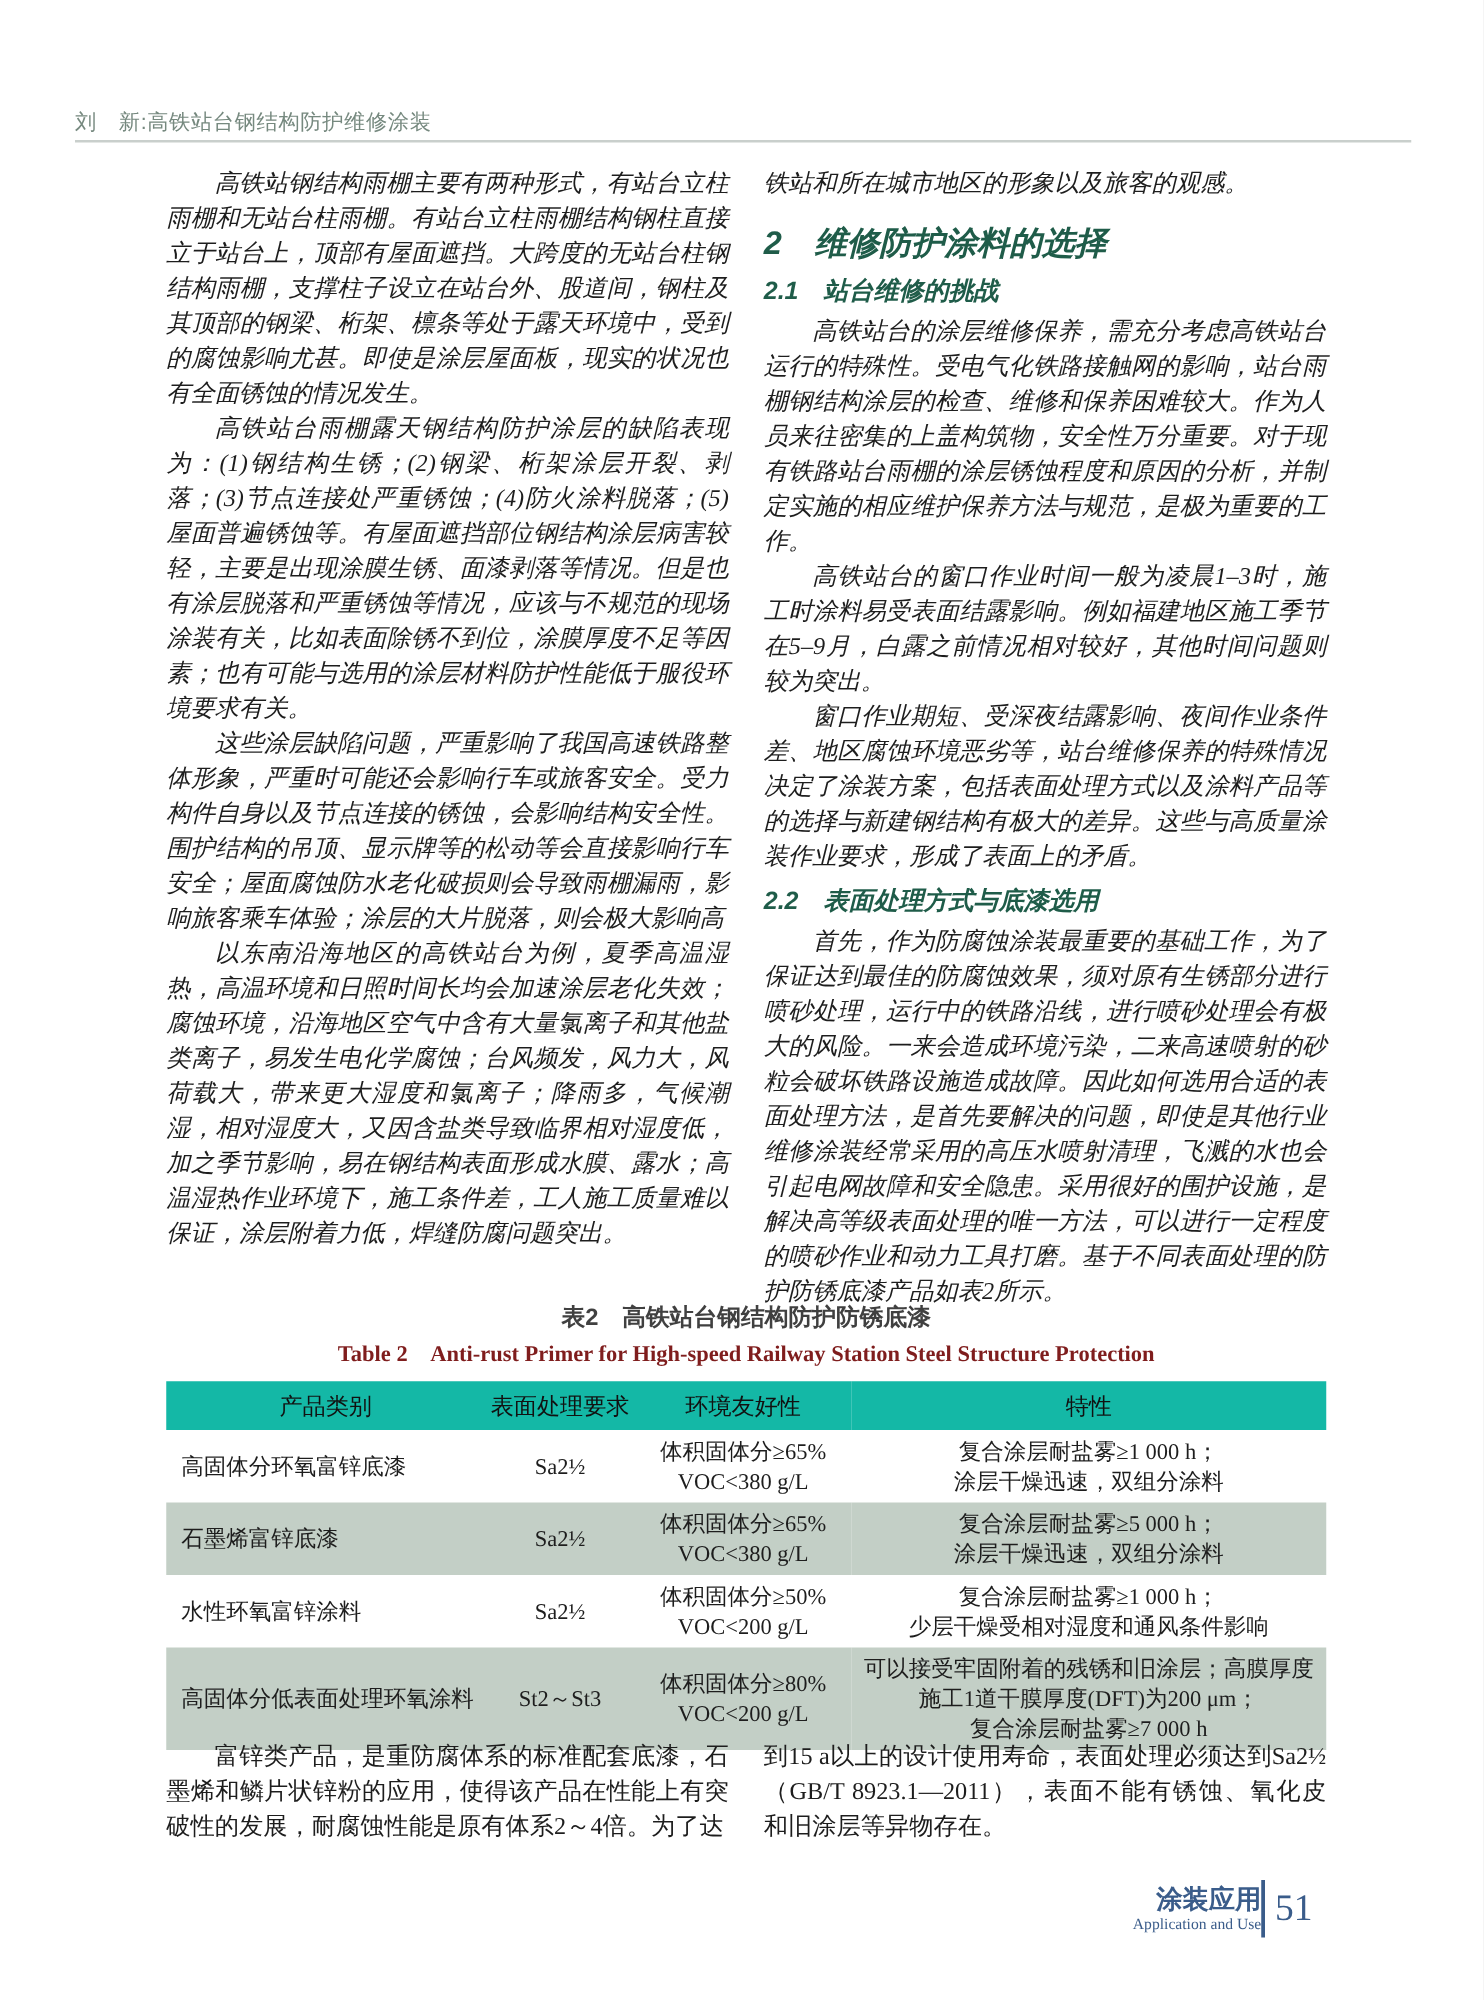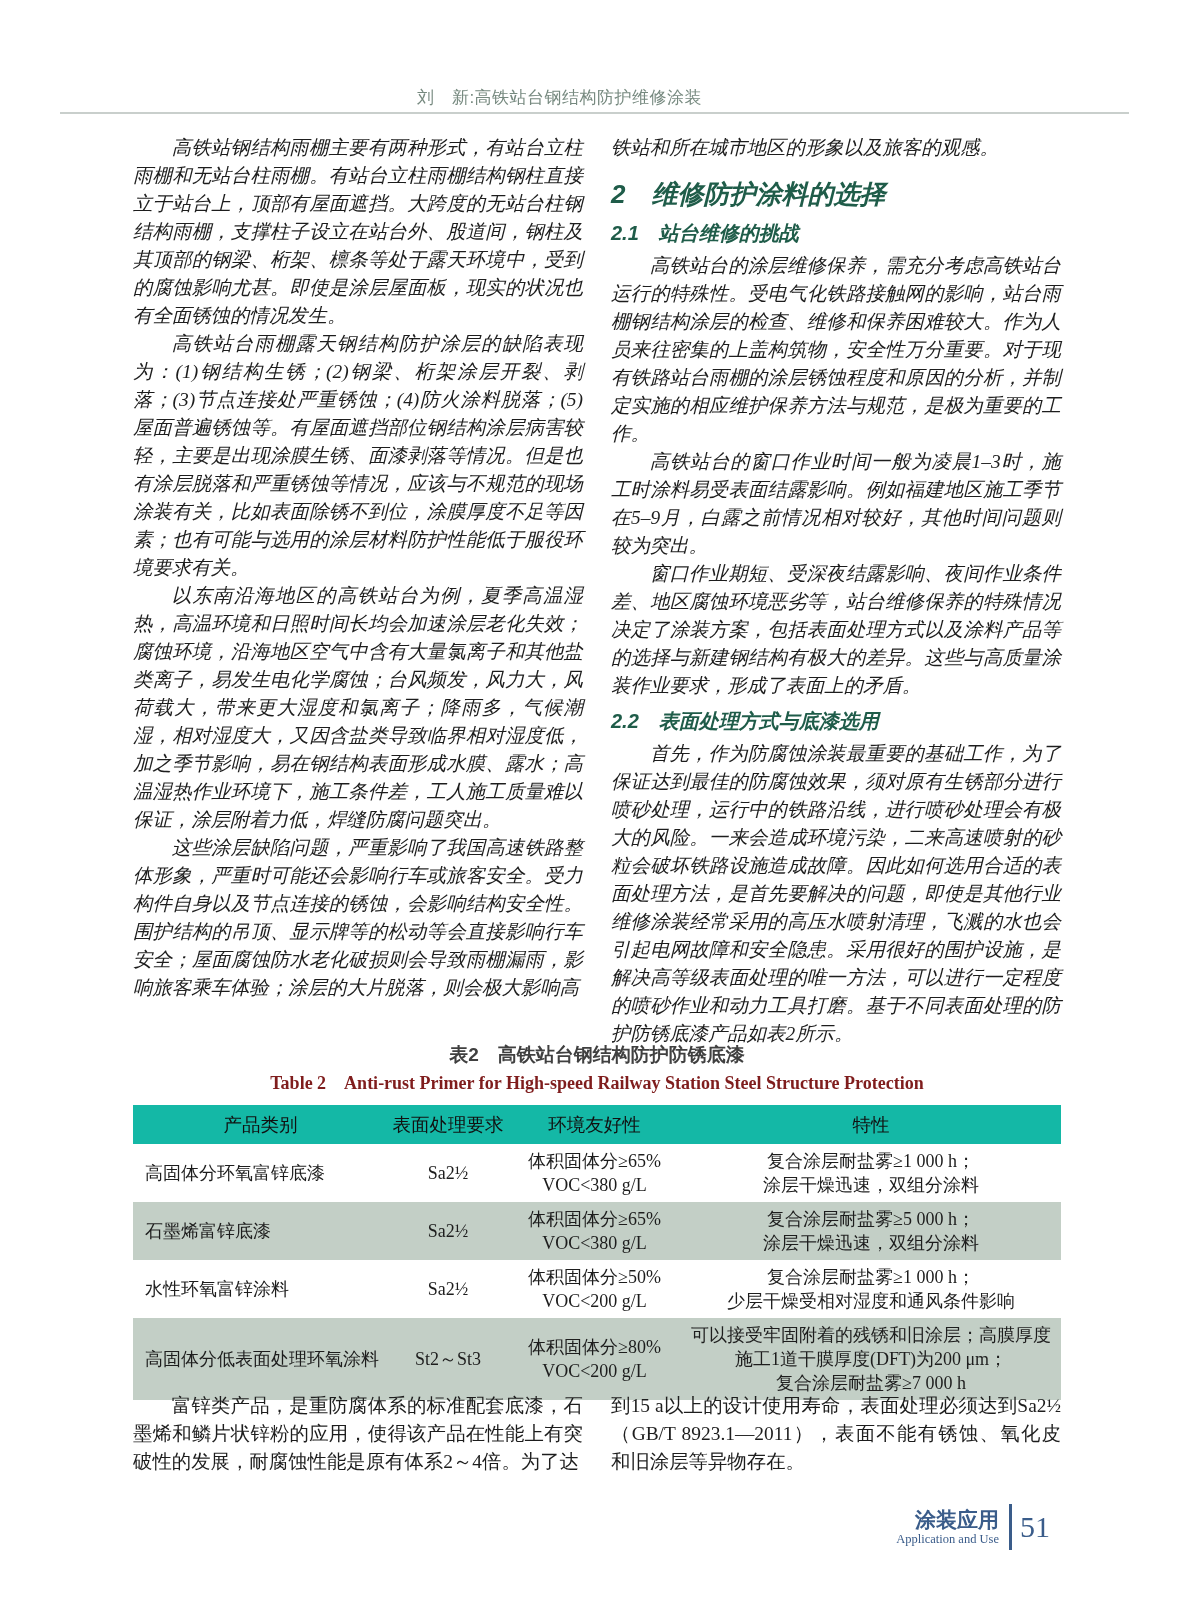--- a/index.html
+++ b/index.html
@@ -8,21 +8,21 @@
     width:1187px;height:1600px;
     margin:0 auto;
     background:#ffffff;
     overflow:hidden;
     font-family:"Liberation Serif","DejaVu Serif",serif;
     color:#1d1d1d;
   }
   
   .running-title{
     position:absolute;top:86px;left:60px;right:128px;
-    text-align:center;
+    text-align:left;
     font-family:"Liberation Sans","DejaVu Sans",sans-serif;
     font-size:17px;color:#76897f;letter-spacing:.5px;
   }
   .header-rule{
     position:absolute;top:112px;left:60px;right:58px;
     border-top:2px solid #c9cfcc;
   }
   
   .body-cols{
     position:absolute;top:134px;left:133px;width:928px;
@@ -87,21 +87,21 @@
   
   .bottom-cols{
     position:absolute;top:1392px;left:133px;width:928px;
     display:flex;gap:28px;
   }
   
   .footer{
     position:absolute;right:137px;bottom:50px;
     display:flex;align-items:center;
   }
-  .footer-labels{text-align:right;padding-right:10px;}
+  .footer-labels{text-align:right;}
   .footer-zh{
     font-family:"Liberation Sans","DejaVu Sans",sans-serif;
     font-weight:bold;font-size:21px;line-height:24px;color:#3a5c8a;
   }
   .footer-en{
     font-family:"Liberation Serif","DejaVu Serif",serif;
     font-size:12.5px;line-height:15px;color:#3a5c8a;
   }
   .footer-bar{width:3px;height:46px;background:#3a5c8a;}
   .footer-page{
@@ -114,22 +114,22 @@
 
 <div class="page">
 
   <div class="running-title">刘　新:高铁站台钢结构防护维修涂装</div>
   <div class="header-rule"></div>
 
   <div class="body-cols">
     <div class="col">
       <p class="para">高铁站钢结构雨棚主要有两种形式，有站台立柱雨棚和无站台柱雨棚。有站台立柱雨棚结构钢柱直接立于站台上，顶部有屋面遮挡。大跨度的无站台柱钢结构雨棚，支撑柱子设立在站台外、股道间，钢柱及其顶部的钢梁、桁架、檩条等处于露天环境中，受到的腐蚀影响尤甚。即使是涂层屋面板，现实的状况也有全面锈蚀的情况发生。</p>
       <p class="para">高铁站台雨棚露天钢结构防护涂层的缺陷表现为：(1)钢结构生锈；(2)钢梁、桁架涂层开裂、剥落；(3)节点连接处严重锈蚀；(4)防火涂料脱落；(5)屋面普遍锈蚀等。有屋面遮挡部位钢结构涂层病害较轻，主要是出现涂膜生锈、面漆剥落等情况。但是也有涂层脱落和严重锈蚀等情况，应该与不规范的现场涂装有关，比如表面除锈不到位，涂膜厚度不足等因素；也有可能与选用的涂层材料防护性能低于服役环境要求有关。</p>
+      <p class="para">这些涂层缺陷问题，严重影响了我国高速铁路整体形象，严重时可能还会影响行车或旅客安全。受力构件自身以及节点连接的锈蚀，会影响结构安全性。围护结构的吊顶、显示牌等的松动等会直接影响行车安全；屋面腐蚀防水老化破损则会导致雨棚漏雨，影响旅客乘车体验；涂层的大片脱落，则会极大影响高</p>
       <p class="para">以东南沿海地区的高铁站台为例，夏季高温湿热，高温环境和日照时间长均会加速涂层老化失效；腐蚀环境，沿海地区空气中含有大量氯离子和其他盐类离子，易发生电化学腐蚀；台风频发，风力大，风荷载大，带来更大湿度和氯离子；降雨多，气候潮湿，相对湿度大，又因含盐类导致临界相对湿度低，加之季节影响，易在钢结构表面形成水膜、露水；高温湿热作业环境下，施工条件差，工人施工质量难以保证，涂层附着力低，焊缝防腐问题突出。</p>
-      <p class="para">这些涂层缺陷问题，严重影响了我国高速铁路整体形象，严重时可能还会影响行车或旅客安全。受力构件自身以及节点连接的锈蚀，会影响结构安全性。围护结构的吊顶、显示牌等的松动等会直接影响行车安全；屋面腐蚀防水老化破损则会导致雨棚漏雨，影响旅客乘车体验；涂层的大片脱落，则会极大影响高</p>
     </div>
     <div class="col">
       <p class="para noindent">铁站和所在城市地区的形象以及旅客的观感。</p>
       <h2 class="sec-h2">2　维修防护涂料的选择</h2>
       <h3 class="sec-h3">2.1　站台维修的挑战</h3>
       <p class="para">高铁站台的涂层维修保养，需充分考虑高铁站台运行的特殊性。受电气化铁路接触网的影响，站台雨棚钢结构涂层的检查、维修和保养困难较大。作为人员来往密集的上盖构筑物，安全性万分重要。对于现有铁路站台雨棚的涂层锈蚀程度和原因的分析，并制定实施的相应维护保养方法与规范，是极为重要的工作。</p>
       <p class="para">高铁站台的窗口作业时间一般为凌晨1–3时，施工时涂料易受表面结露影响。例如福建地区施工季节在5–9月，白露之前情况相对较好，其他时间问题则较为突出。</p>
       <p class="para">窗口作业期短、受深夜结露影响、夜间作业条件差、地区腐蚀环境恶劣等，站台维修保养的特殊情况决定了涂装方案，包括表面处理方式以及涂料产品等的选择与新建钢结构有极大的差异。这些与高质量涂装作业要求，形成了表面上的矛盾。</p>
       <h3 class="sec-h3">2.2　表面处理方式与底漆选用</h3>
       <p class="para">首先，作为防腐蚀涂装最重要的基础工作，为了保证达到最佳的防腐蚀效果，须对原有生锈部分进行喷砂处理，运行中的铁路沿线，进行喷砂处理会有极大的风险。一来会造成环境污染，二来高速喷射的砂粒会破坏铁路设施造成故障。因此如何选用合适的表面处理方法，是首先要解决的问题，即使是其他行业维修涂装经常采用的高压水喷射清理，飞溅的水也会引起电网故障和安全隐患。采用很好的围护设施，是解决高等级表面处理的唯一方法，可以进行一定程度的喷砂作业和动力工具打磨。基于不同表面处理的防护防锈底漆产品如表2所示。</p>

